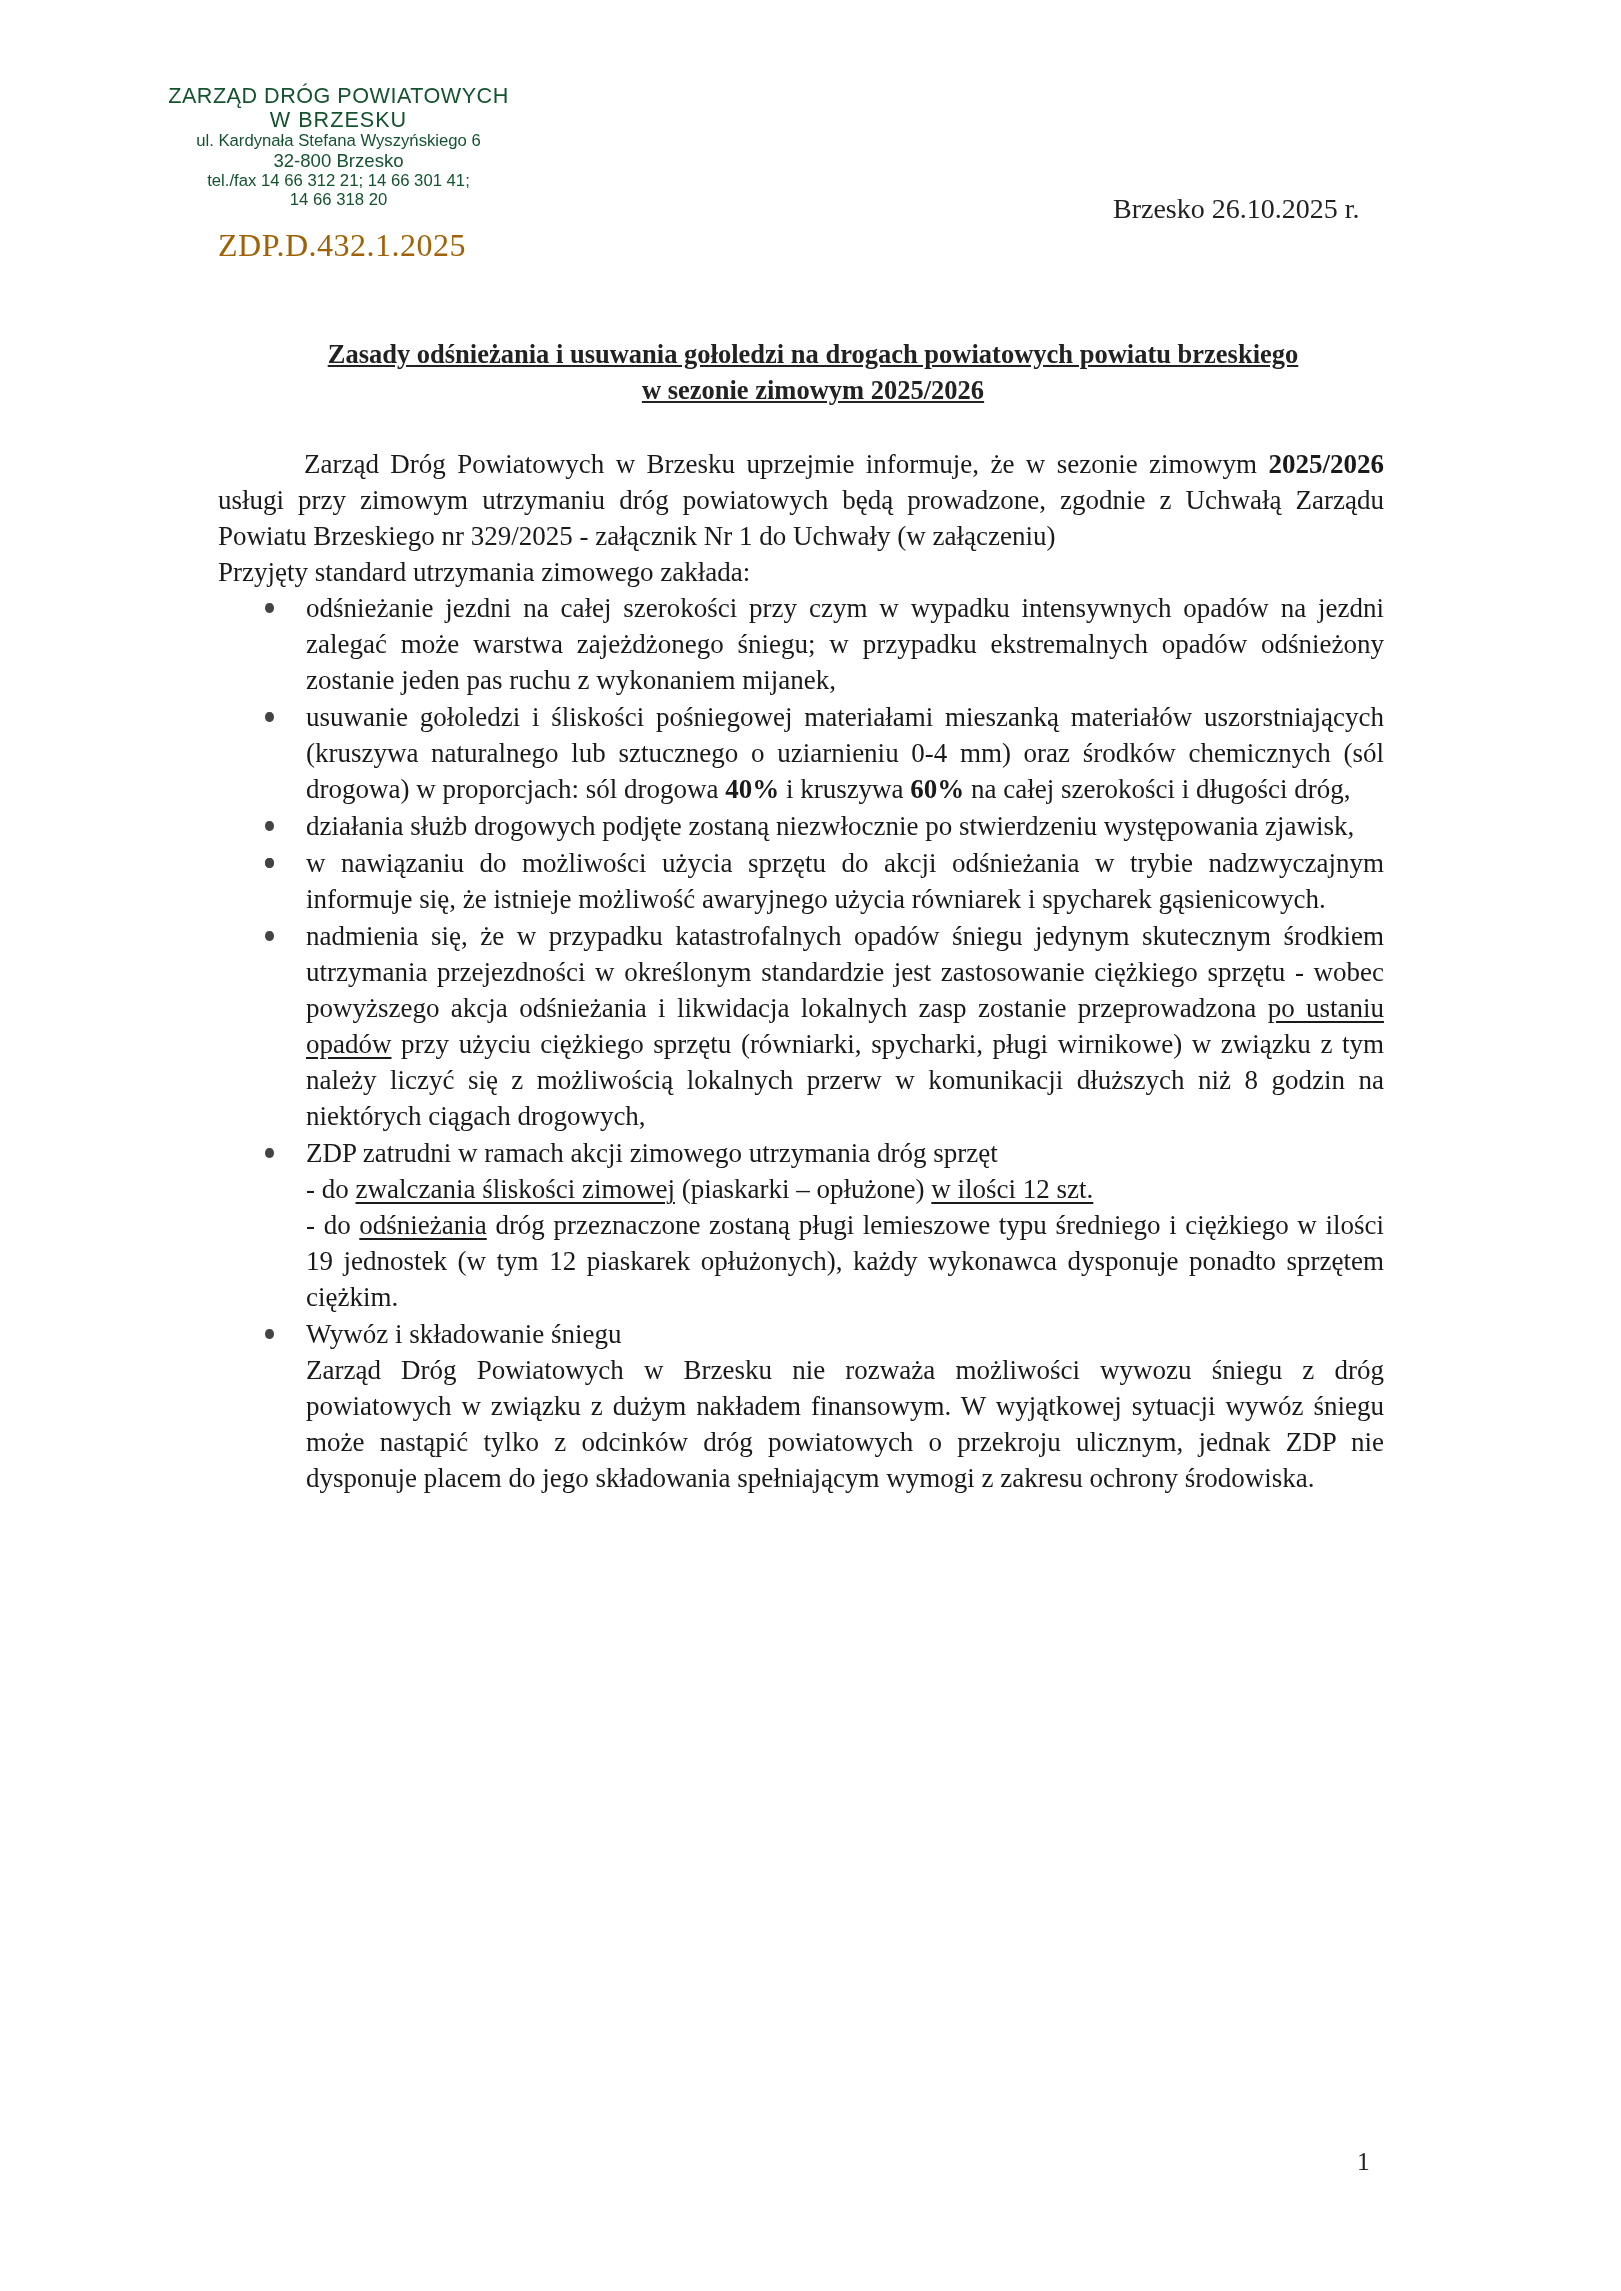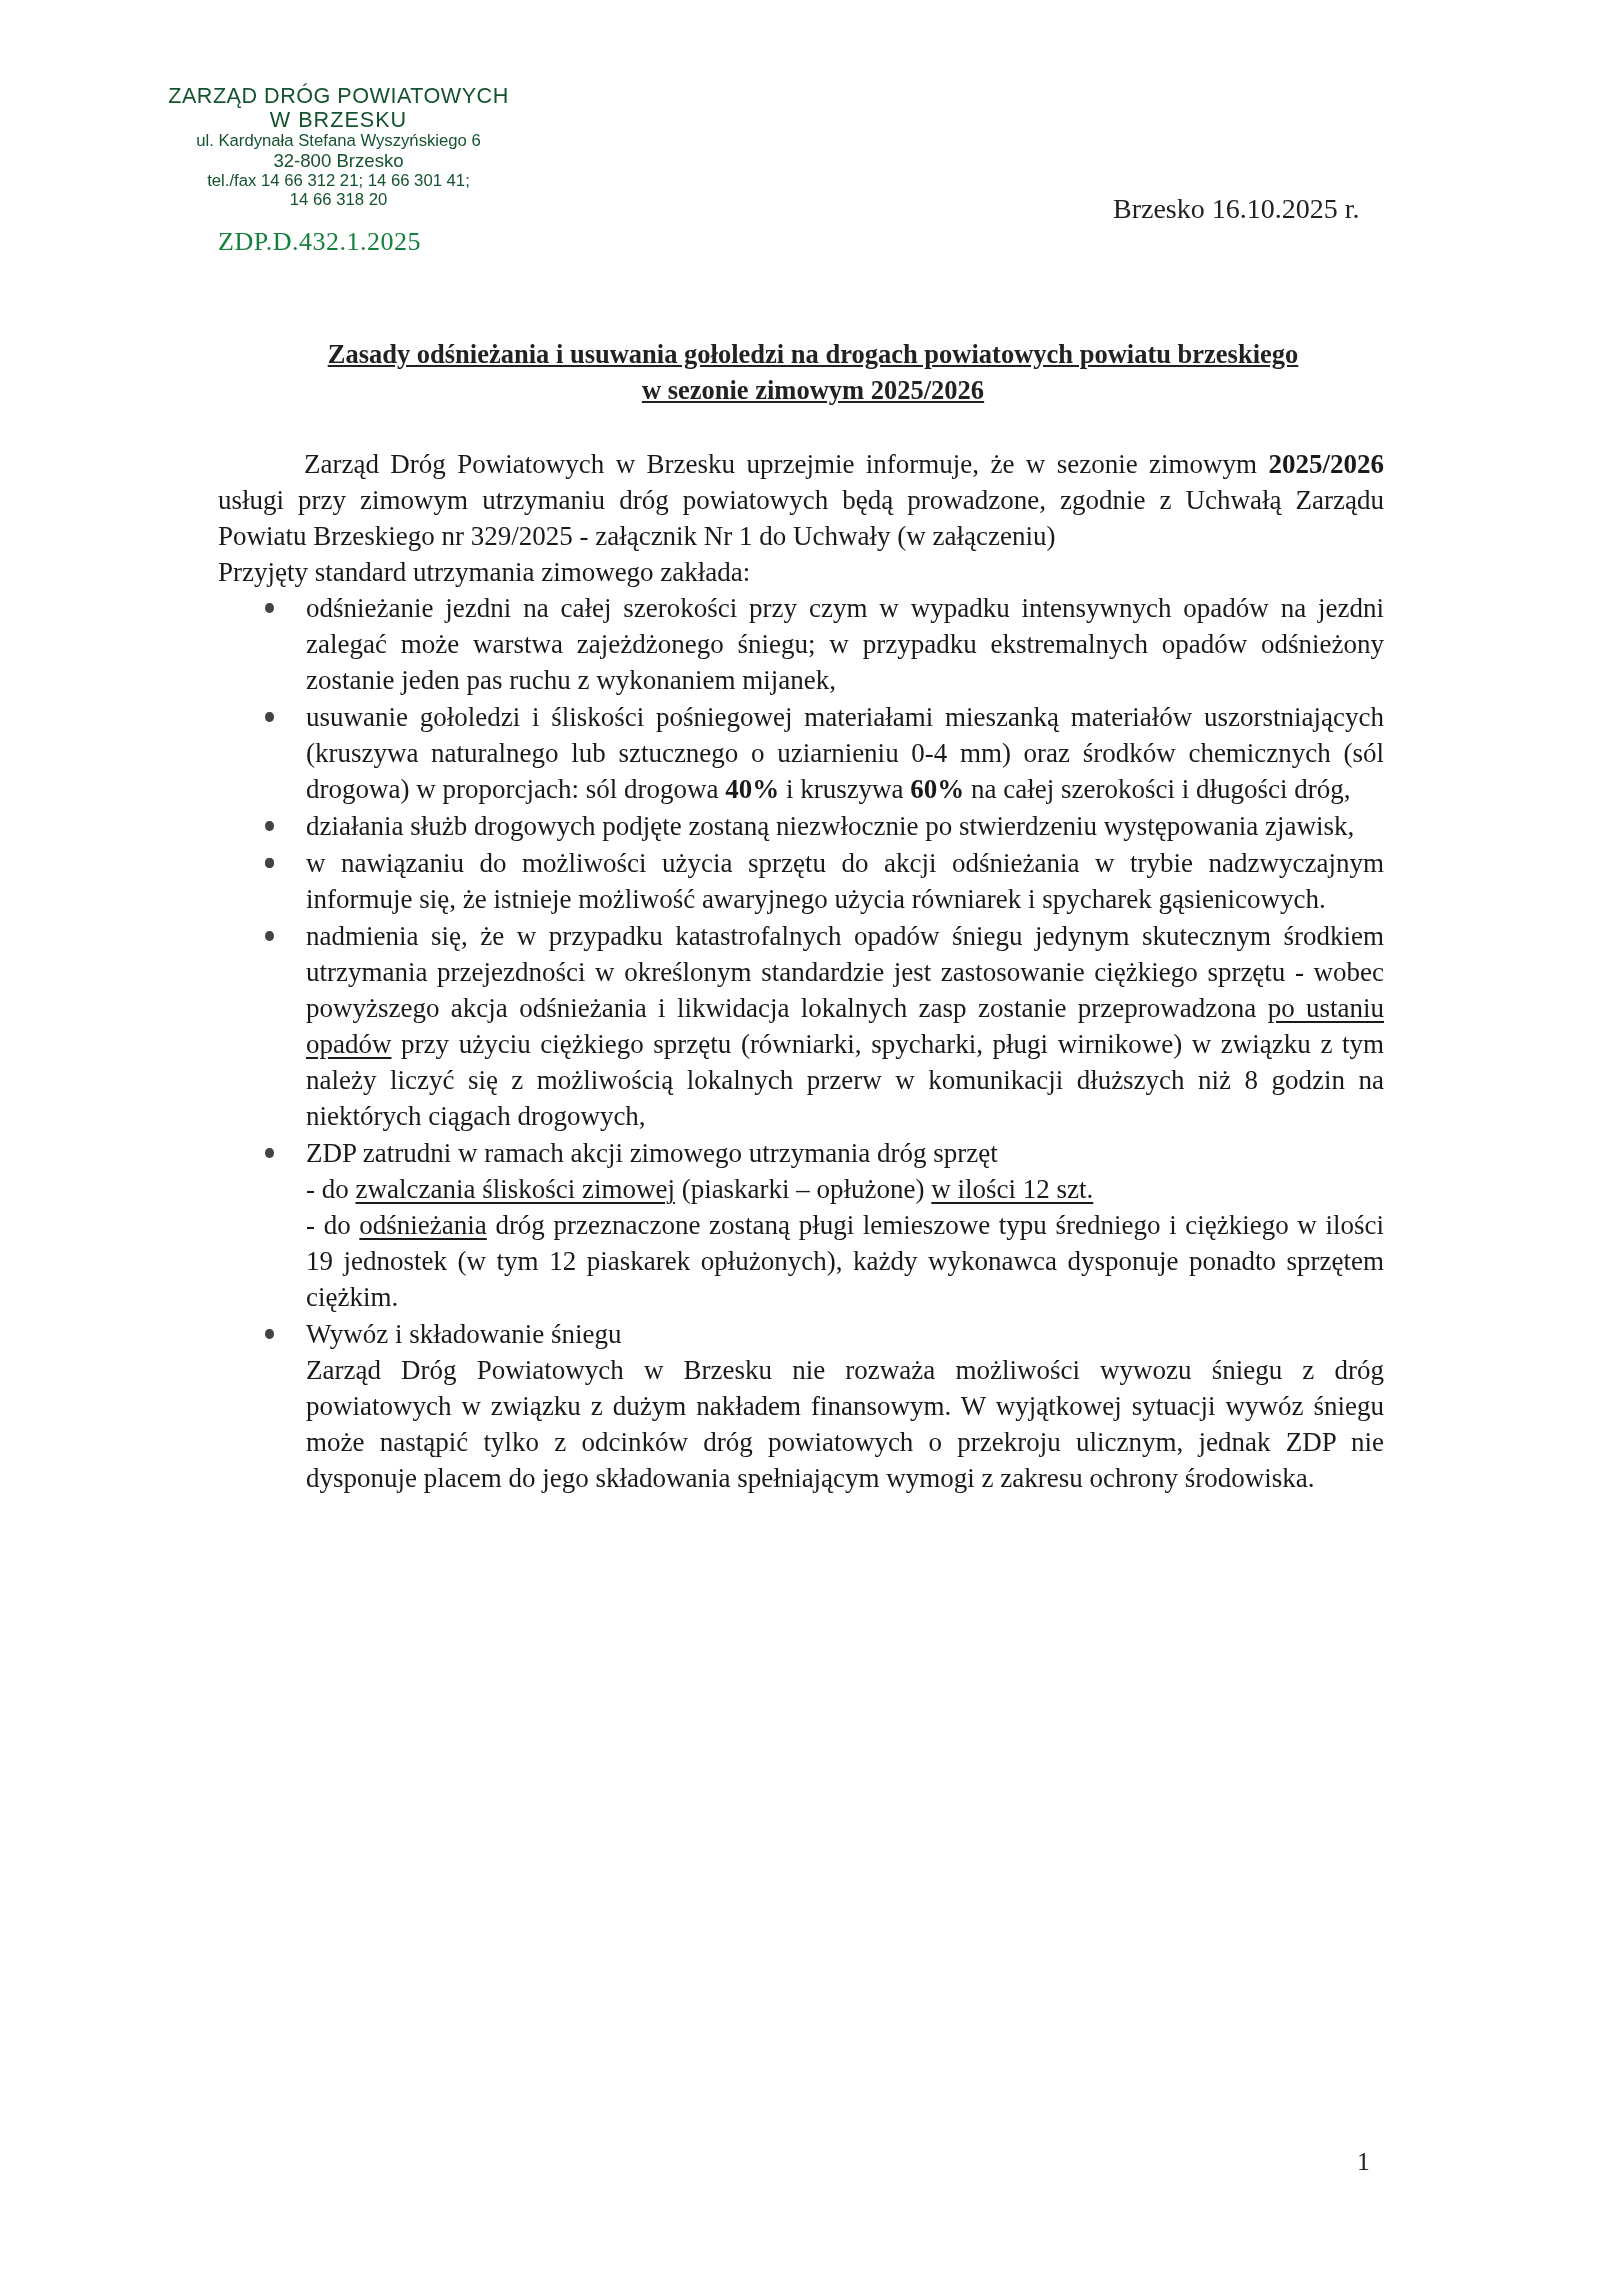--- a/index.html
+++ b/index.html
@@ -4,21 +4,21 @@
 <style>
   html, body { margin:0; padding:0; background:#ffffff; }
   body { width:1621px; height:2292px; position:relative; overflow:hidden;
          font-family:"Liberation Serif","DejaVu Serif",serif; color:#1a1a1a; }
   .stamp { position:absolute; left:157px; top:84px; width:363px; text-align:center;
            font-family:"Liberation Sans","DejaVu Sans",sans-serif; color:#14532d; line-height:1.12; }
   .stamp .l1 { font-size:21.6px; letter-spacing:0.5px; }
   .stamp .l2 { font-size:21.6px; letter-spacing:1px; }
   .stamp .l3, .stamp .l4, .stamp .l5, .stamp .l6 { font-size:16.7px; }
   .stamp .l4 { font-size:18.6px; }
-  .refno { position:absolute; left:218px; top:227px; font-size:26px; color:#15803d; letter-spacing:0.5px; }
+  .refno { position:absolute; left:218px; top:227px; font-size:32px; color:#a16207; letter-spacing:0.5px; }
   .date { position:absolute; left:1113px; top:193px; font-size:28px; color:#222; }
   .title { position:absolute; left:225px; top:336px; width:1176px; text-align:center;
            font-weight:bold; font-size:26.5px; line-height:36px; color:#222;text-decoration:underline; }
   .body { position:absolute; left:218px; top:446px; width:1166px; font-size:27px; line-height:36px; }
   .p { text-align:justify; text-align-last:left; margin:0; }
   .indent { text-indent:86px; }
   ul.bullets { list-style:none; margin:0; padding:0; }
   ul.bullets li { position:relative; padding-left:88px; text-align:justify; margin:0 0 1px 0; }
   ul.bullets li .dot { position:absolute; left:47px; top:12.7px; width:8.8px; height:10.8px; border-radius:50%; background:#444; }
   .sub { display:block; text-align:justify; }
@@ -32,21 +32,21 @@
 <div class="stamp">
   <div class="l1">ZARZĄD DRÓG POWIATOWYCH</div>
   <div class="l2">W BRZESKU</div>
   <div class="l3">ul. Kardynała Stefana Wyszyńskiego 6</div>
   <div class="l4">32-800 Brzesko</div>
   <div class="l5">tel./fax 14 66 312 21; 14 66 301 41;</div>
   <div class="l6">14 66 318 20</div>
 </div>
 
 <div class="refno">ZDP.D.432.1.2025</div>
-<div class="date">Brzesko 16.10.2025 r.</div>
+<div class="date">Brzesko 26.10.2025 r.</div>
 
 <div class="title">
   <div>Zasady odśnieżania i usuwania gołoledzi na drogach powiatowych powiatu brzeskiego</div>
   <div>w sezonie zimowym 2025/2026</div>
 </div>
 
 <div class="body">
   <p class="p indent"><span>Zarząd Dróg Powiatowych w Brzesku uprzejmie informuje, że w sezonie zimowym </span><b>2025/2026</b><span> usługi  przy zimowym utrzymaniu dróg powiatowych będą prowadzone, zgodnie z Uchwałą Zarządu Powiatu Brzeskiego nr 329/2025 - załącznik Nr 1 do Uchwały (w załączeniu)</span></p>
   <p class="p">Przyjęty standard utrzymania zimowego zakłada:</p>
 

